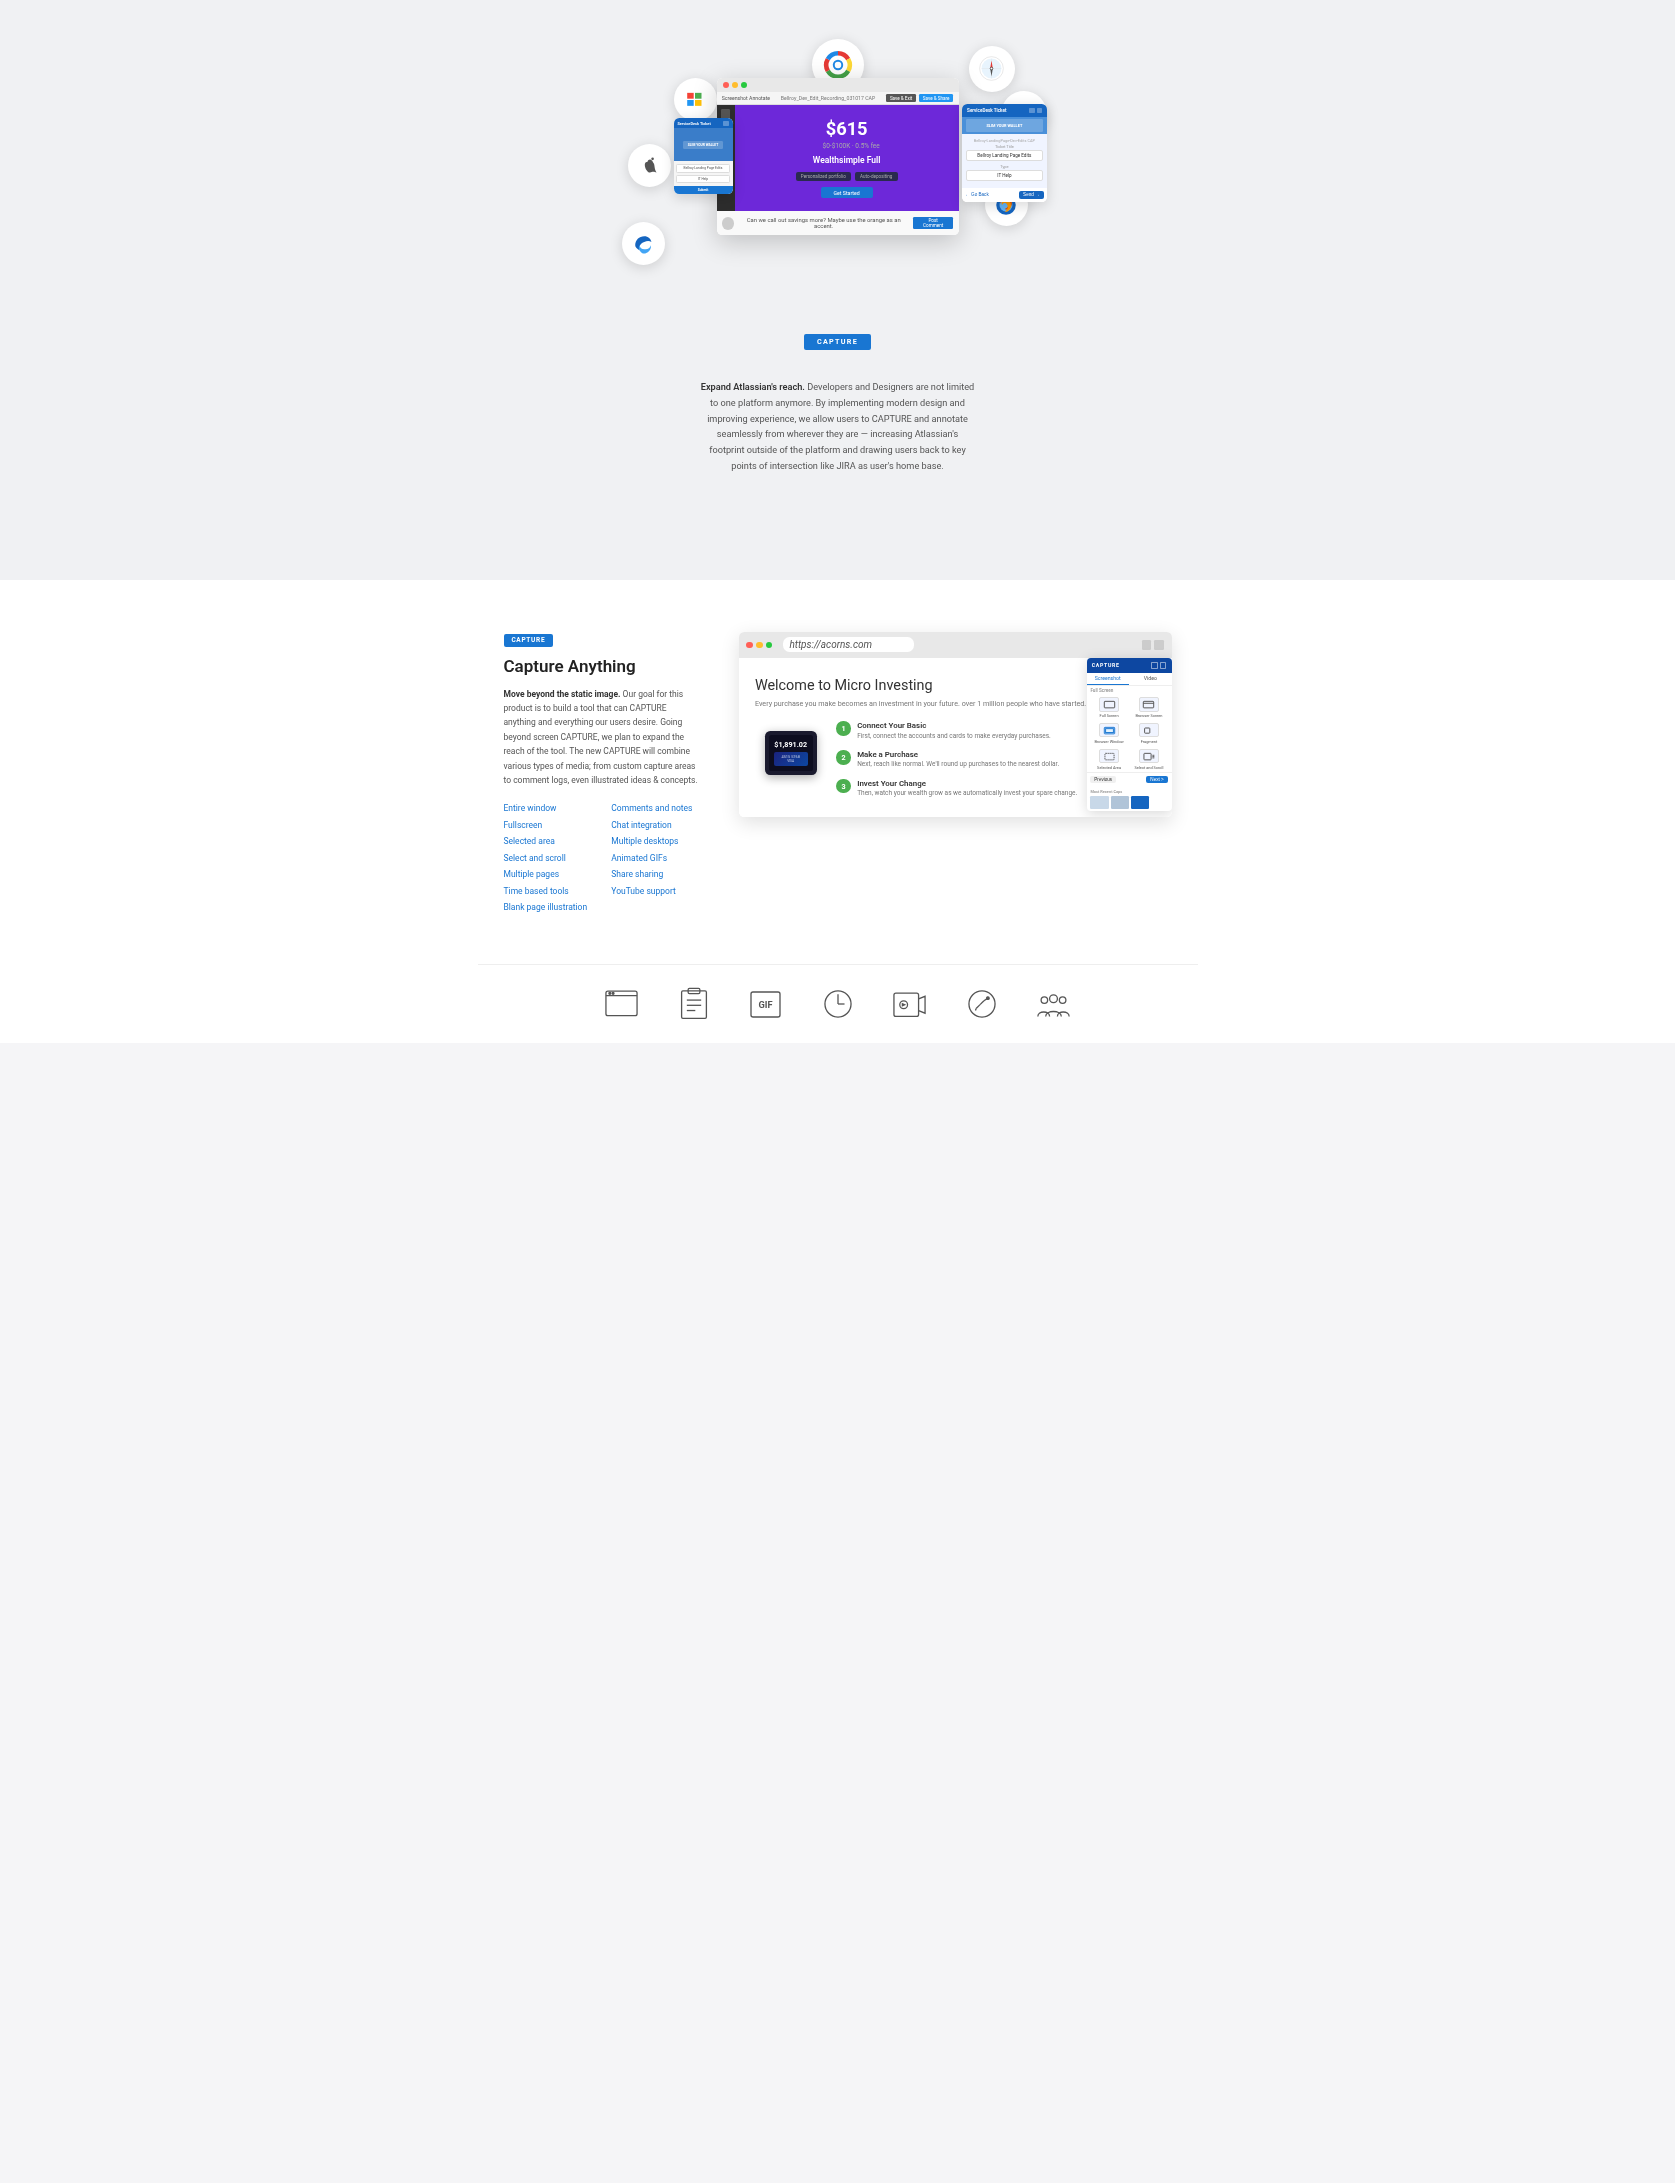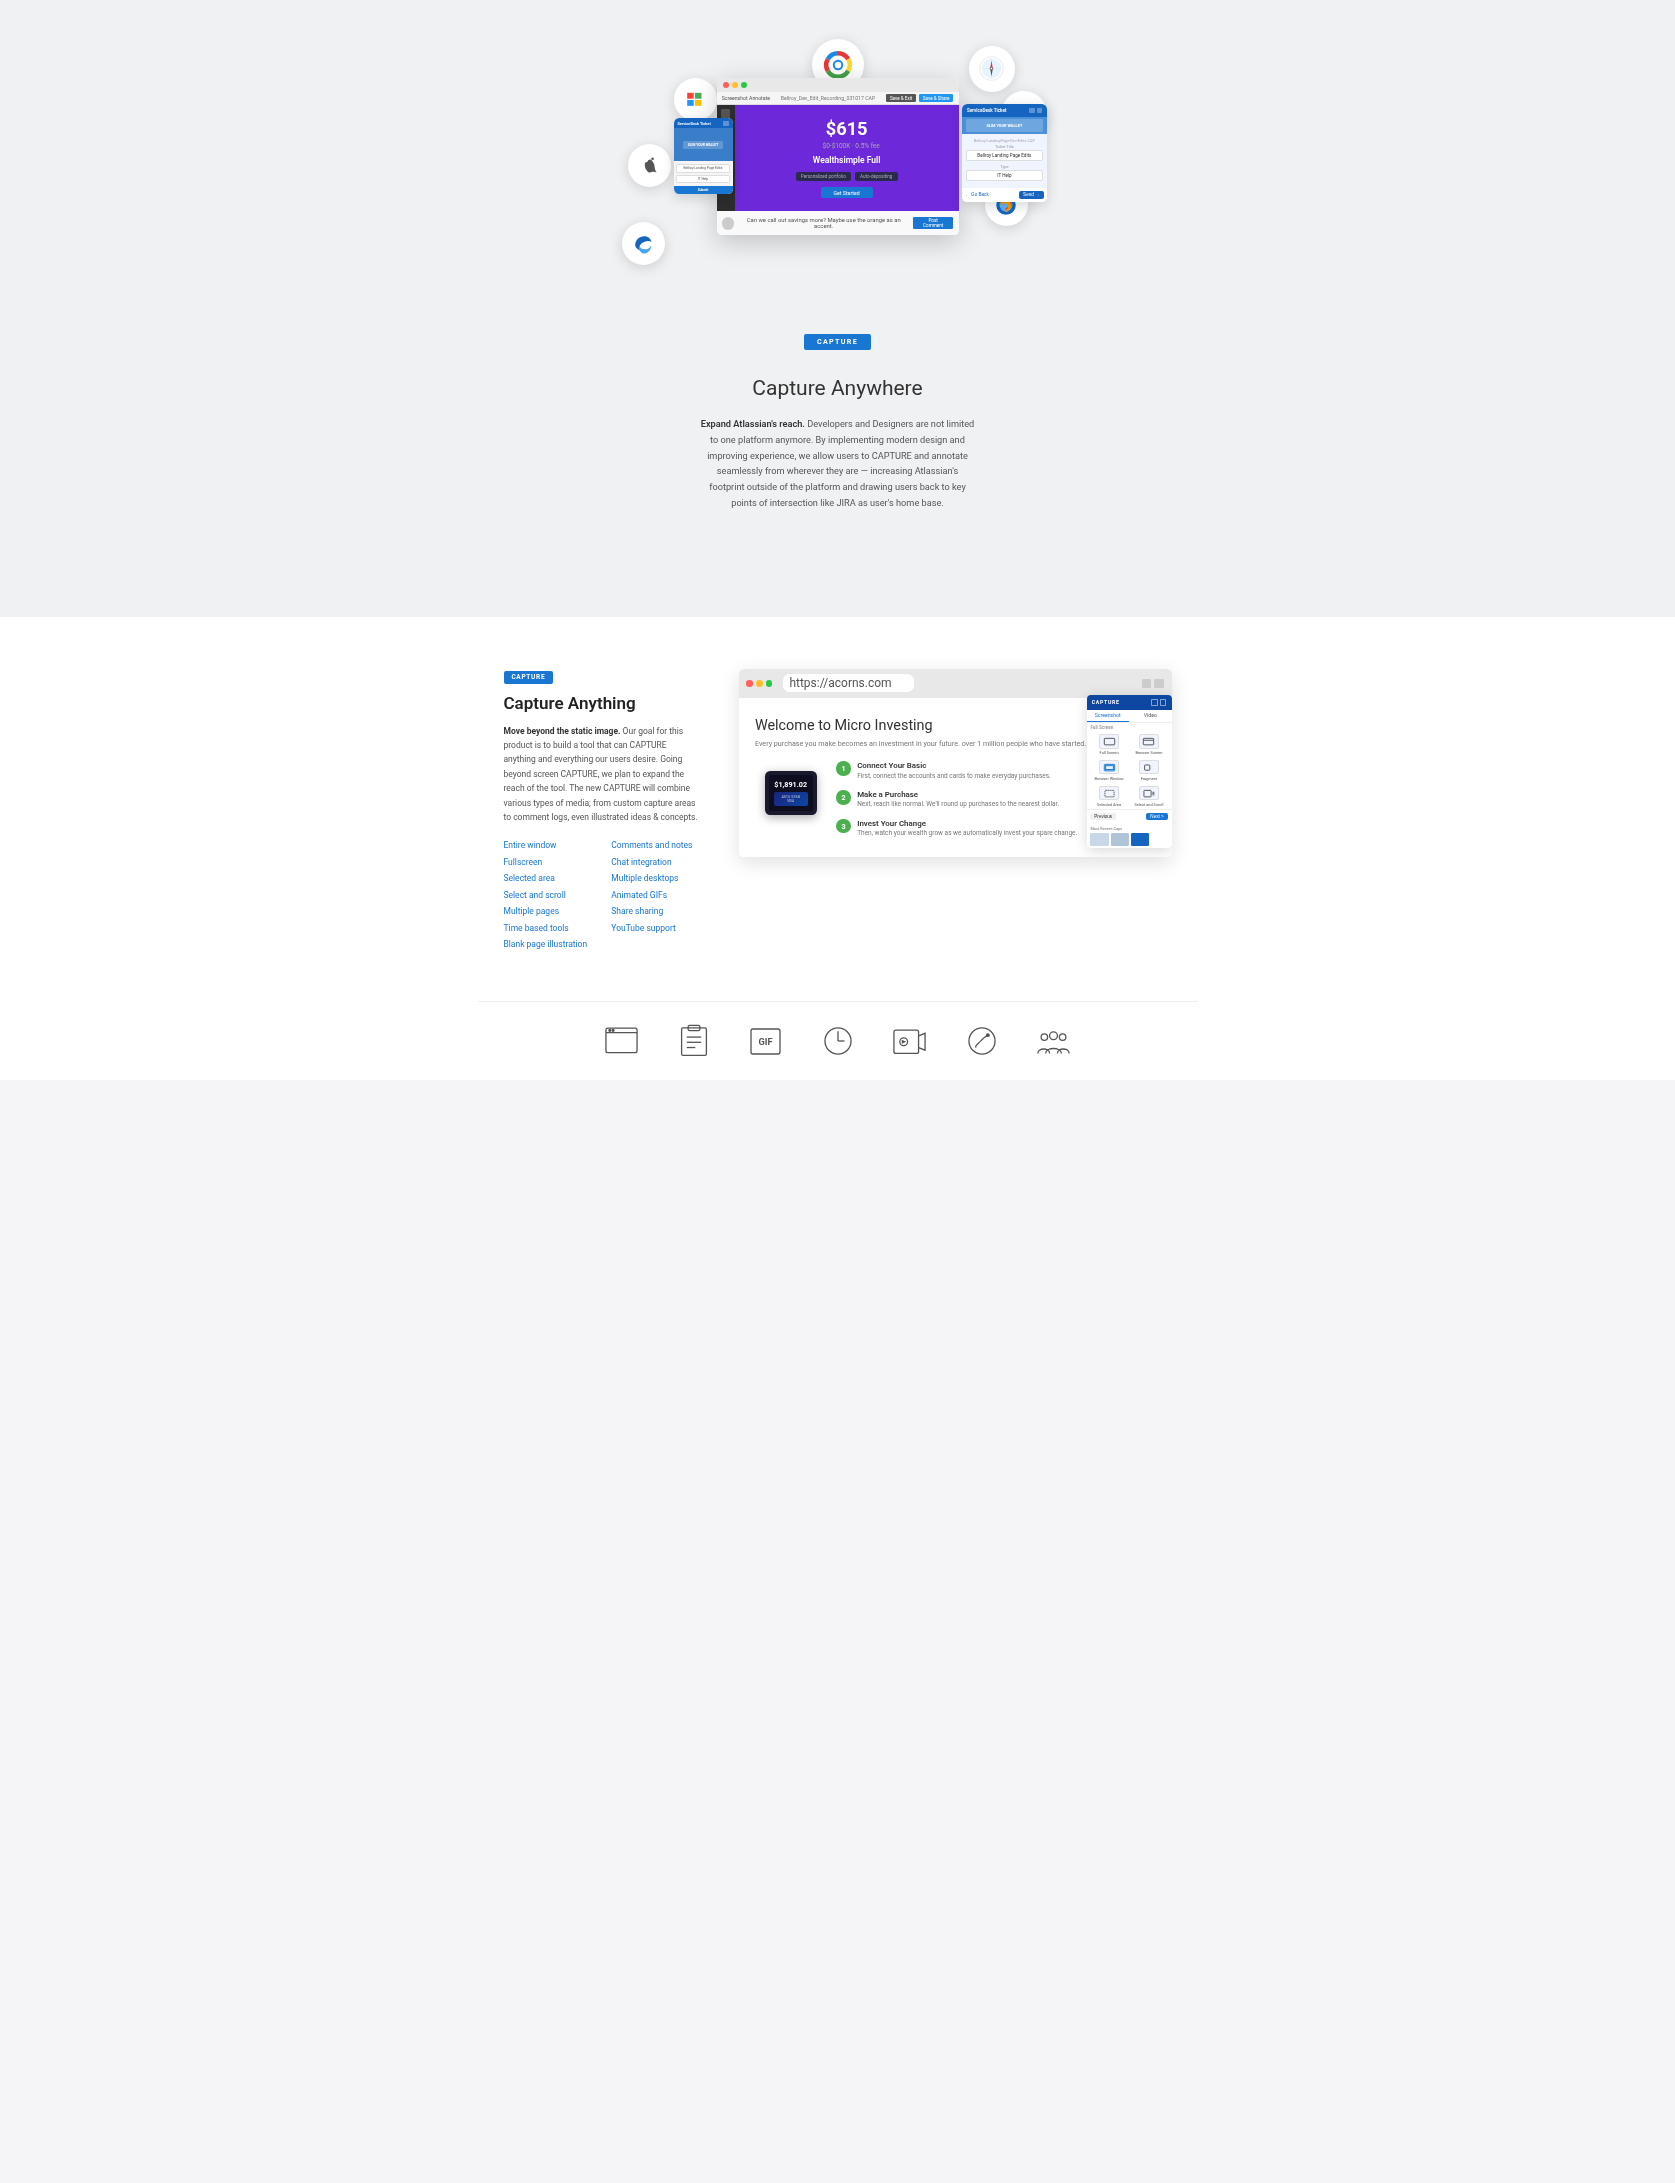--- a/index.html
+++ b/index.html
@@ -364,24 +364,25 @@
 
     .browser-dot {
       width: 6.5px; height: 6.5px;
       border-radius: 50%;
     }
 
     .browser-address {
       background: white;
       border-radius: 6.5px;
       padding: 2px 6.5px;
-      font-size: 12px;
+      font-size: 10px;
       color: #555;
       margin-left: 6.5px;
       min-width: 131px;
+      font-style: italic;
     }
 
     .browser-content {
       display: flex;
     }
 
     .browser-main {
       flex: 1;
       padding: 19.6px 16.4px;
       background: white;
@@ -830,21 +831,20 @@
           <span style="color:white;font-size:3.3px;font-weight:700;">Submit</span>
         </div>
       </div>
 
     </div>
 
     <div class="capture-label-row">
       <span class="capture-badge">CAPTURE</span>
     </div>
 
-    <h1 class="section-title">Capture Anywhere</h1>
 
     <p class="section-description">
       <strong>Expand Atlassian's reach.</strong>
       <span> Developers and Designers are not limited to one platform anymore. By implementing modern design and improving experience, we allow users to CAPTURE and annotate seamlessly from wherever they are — increasing Atlassian's footprint outside of the platform and drawing users back to key points of intersection like JIRA as user's home base.</span>
     </p>
 
   </section>
 
   <div class="section-divider"></div>
 

